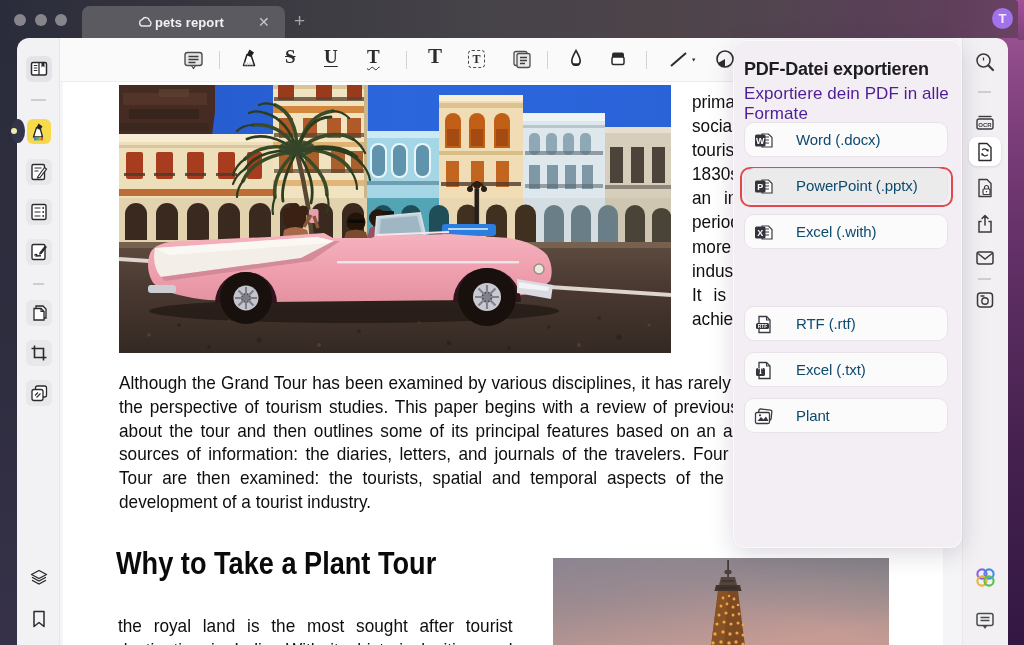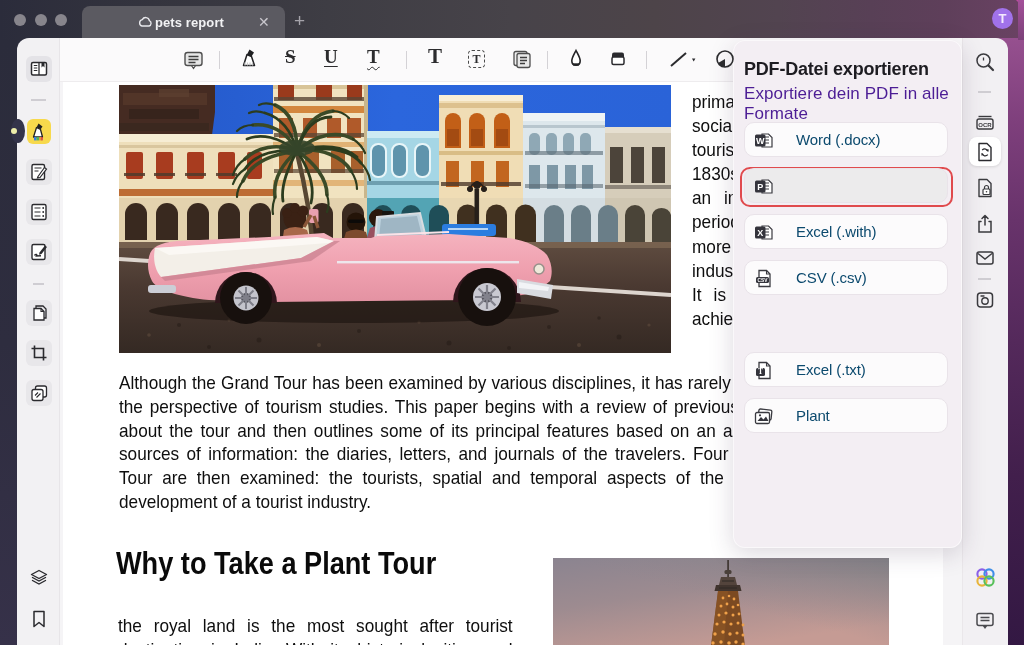--- a/index.html
+++ b/index.html
@@ -636,38 +636,39 @@
     <div class="lbl">Word (.docx)</div>
   </div>
   <div id="pptring" style="top:127.3px"></div>
   <div class="btn" id="ppt" style="top:128.3px">
     <svg width="19" height="19" viewBox="0 0 19 19">
         <path d="M8 3 h6.5 L18 6.5 V16 H8 Z" fill="#fff" stroke="#3a3a40" stroke-width="1.2"></path>
         <path d="M10 6 h5 M10 9 h5 M10 12 h5" stroke="#3a3a40" stroke-width="1"></path>
         <rect x="1" y="3.5" width="10.5" height="12" rx="1.5" fill="#34343c"></rect>
         <text x="6.2" y="13" text-anchor="middle" font-family="Liberation Sans" font-size="9" font-weight="700" fill="#fff">P</text>
       </svg>
+    <div class="lbl">PowerPoint (.pptx)</div>
   </div>
   <div class="btn" style="top:174.3px">
     <svg width="19" height="19" viewBox="0 0 19 19">
         <path d="M8 3 h6.5 L18 6.5 V16 H8 Z" fill="#fff" stroke="#3a3a40" stroke-width="1.2"></path>
         <path d="M10 6 h5 M10 9 h5 M10 12 h5" stroke="#3a3a40" stroke-width="1"></path>
         <rect x="1" y="3.5" width="10.5" height="12" rx="1.5" fill="#34343c"></rect>
         <text x="6.2" y="13" text-anchor="middle" font-family="Liberation Sans" font-size="9" font-weight="700" fill="#fff">X</text>
       </svg>
     <div class="lbl">Excel (.with)</div>
   </div>
-  <div class="btn" style="top:220.3px">
+  <div class="btn" style="top:266.3px">
     <svg width="19" height="19" viewBox="0 0 19 19">
         <path d="M5 1.5 h7.5 L16 5 V17.5 H5 Z" fill="#fff" stroke="#3a3a40" stroke-width="1.3"></path>
         <path d="M12.5 1.5 V5 H16" fill="none" stroke="#3a3a40" stroke-width="1.1"></path>
         <rect x="2" y="8" width="13" height="6" rx="1.6" fill="#34343c"></rect>
-        <text x="8.5" y="12.7" text-anchor="middle" font-family="Liberation Sans" font-size="4.8" font-weight="700" fill="#fff">CSV</text>
+        <text x="8.5" y="12.7" text-anchor="middle" font-family="Liberation Sans" font-size="4.8" font-weight="700" fill="#fff">RTF</text>
       </svg>
-    <div class="lbl">CSV (.csv)</div>
+    <div class="lbl">RTF (.rtf)</div>
   </div>
   <div class="btn" style="top:312.3px">
     <svg width="19" height="19" viewBox="0 0 19 19">
         <path d="M5 1.5 h7.5 L16 5 V17.5 H5 Z" fill="#fff" stroke="#3a3a40" stroke-width="1.3"></path>
         <path d="M12.5 1.5 V5 H16" fill="none" stroke="#3a3a40" stroke-width="1.1"></path>
         <rect x="2" y="7" width="9" height="8" rx="1.6" fill="#34343c"></rect>
         <text x="6.5" y="13.4" text-anchor="middle" font-family="Liberation Serif" font-size="7.5" font-weight="700" fill="#fff">T</text>
       </svg>
     <div class="lbl">Excel (.txt)</div>
   </div>

